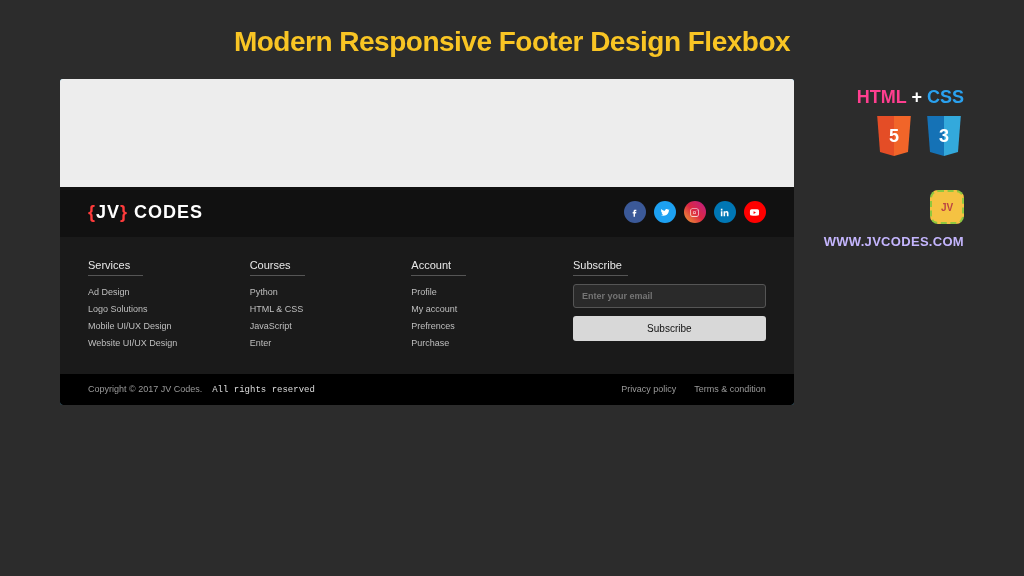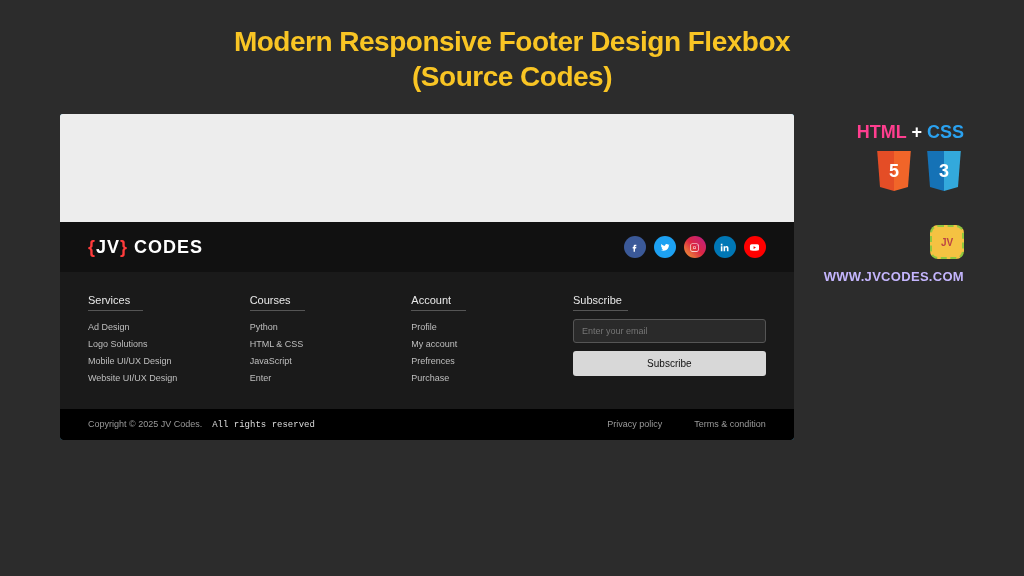--- a/index.html
+++ b/index.html
@@ -89,41 +89,42 @@
   }
   .sub-input {
     width: 100%;
     background: #2a2a2a;
     border: 1px solid #555;
     color: #aaa;
     font-size: 9px;
     padding: 6px 8px;
     border-radius: 3px;
     margin-bottom: 8px;
+    font-weight: bold;
   }
   .sub-btn {
     width: 100%;
     background: #d8d8d8;
     border: none;
     color: #111;
     font-size: 10px;
     padding: 7px;
     border-radius: 3px;
     cursor: pointer;
   }
   .footer-bottom {
     background: #000;
     padding: 10px 28px;
     display: flex;
     justify-content: space-between;
     color: #9a9a9a;
     font-size: 9px;
   }
   .footer-bottom .left span.bold { color: #ddd; font-family: Liberation Mono, monospace; }
-  .footer-bottom .right { display: flex; gap: 32px; }
+  .footer-bottom .right { display: flex; gap: 18px; }
   .footer-bottom .right span { cursor: pointer; }
   .sidebar {
     flex: 1;
     display: flex;
     flex-direction: column;
     align-items: flex-end;
     padding-top: 8px;
   }
   .tech-label {
     font-weight: 900;
@@ -160,21 +161,20 @@
     font-weight: 900;
     font-size: 13px;
     letter-spacing: 0.3px;
   }
 </style>
 </head>
 <body>
 
 <div class="page-title">
   <div>Modern Responsive Footer Design Flexbox</div>
-  <div>(Source Codes)</div>
 </div>
 
 <div class="layout">
   <div class="preview">
     <div class="preview-blank"></div>
 
     <div class="footer-top">
       <div class="logo">
         <span class="brace">{</span><span>JV</span><span class="brace">}</span><span> CODES</span>
       </div>
@@ -237,21 +237,21 @@
       </div>
       <div class="col col-sub">
         <h4>Subscribe</h4>
         <input class="sub-input" placeholder="Enter your email" style="">
         <button class="sub-btn">Subscribe</button>
       </div>
     </div>
 
     <div class="footer-bottom">
       <div class="left">
-        <span>Copyright © 2025 JV Codes.</span>
+        <span>Copyright © 2017 JV Codes.</span>
         &nbsp;&nbsp;
         <span class="bold">All rights reserved</span>
       </div>
       <div class="right">
         <span>Privacy policy</span>
         <span>Terms &amp; condition</span>
       </div>
     </div>
   </div>
 

